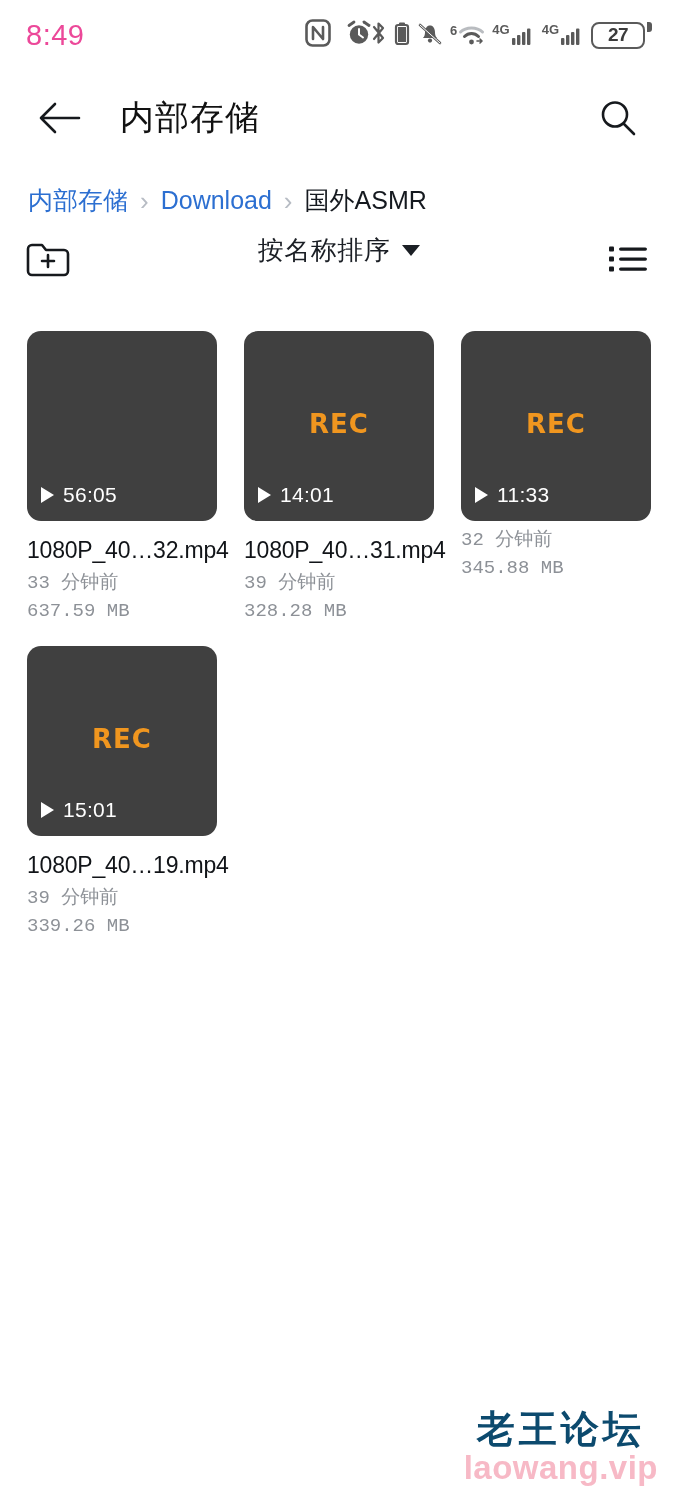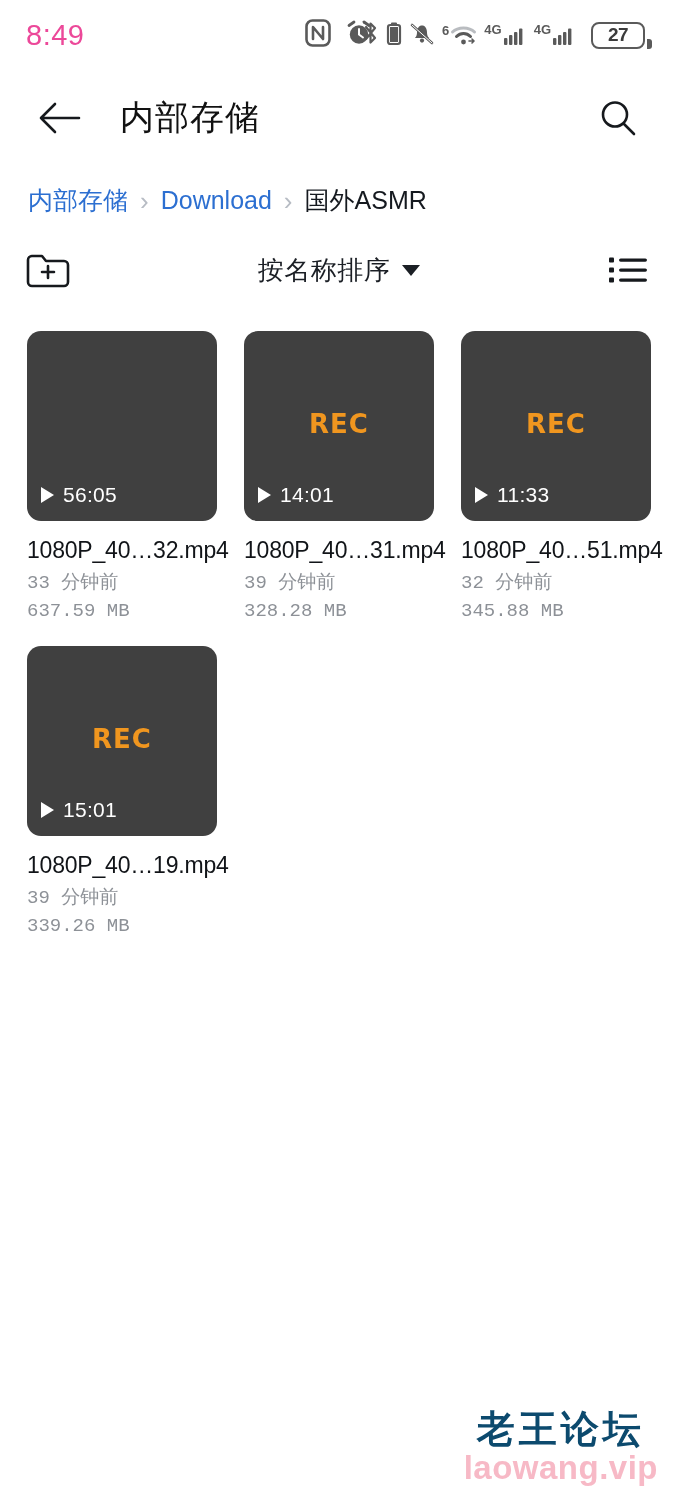--- a/index.html
+++ b/index.html
@@ -26,21 +26,21 @@
     position:absolute; left:0; right:0;
     display:flex; justify-content:center; align-items:center; gap:14px;
     pointer-events:none;
   }
   .status-right {
     margin-left:auto;
     display:flex; align-items:center; gap:7px;
   }
   .sicon { display:block; }
   .battery-pill {
-    display:flex; align-items:flex-end;margin-left:8px;
+    display:flex; align-items:flex-start;
   }
   .battery-box {
     width:54px; height:27px;
     border:2.5px solid #5a5a5a; border-radius:8px;
     display:flex; align-items:center; justify-content:center;
     font-size:19px; font-weight:700; color:#3c3c3c;
     letter-spacing:-0.5px;
   }
   .battery-nub {
     width:5px; height:10px; background:#5a5a5a;
@@ -72,21 +72,21 @@
     gap:2px;
   }
   .crumb-link { color:#2c6fd1; white-space:nowrap; }
   .crumb-current { color:#15191f; white-space:nowrap; }
   .crumb-sep {
     color:#b7bcc4; font-size:26px; padding:0 10px; line-height:1;
   }
 
   
   .toolbar {
-    display:flex; align-items:center;
+    display:flex; align-items:flex-start;
     height:74px;
     padding:0 28px;
     margin-top:16px;
     position:relative;
   }
   .sort-box {
     position:absolute; left:0; right:0;
     display:flex; align-items:center; justify-content:center; gap:12px;
   }
   .sort-label { font-size:26px; color:#1b1f25; font-weight:500; letter-spacing:0.5px; }
@@ -325,21 +325,20 @@
   </div>
 
   <div class="tile">
     <div class="thumb">
       <span class="rec-badge">REC</span>
       <span class="dur-row">
         <span class="play-tri"></span>
         <span class="dur-text">11:33</span>
       </span>
     </div>
-    <div class="fname">1080P_40…51.mp4</div>
     <div class="fmeta">32 分钟前</div>
     <div class="fmeta">345.88 MB</div>
   </div>
 
   <div class="tile">
     <div class="thumb">
       <span class="rec-badge">REC</span>
       <span class="dur-row">
         <span class="play-tri"></span>
         <span class="dur-text">15:01</span>

